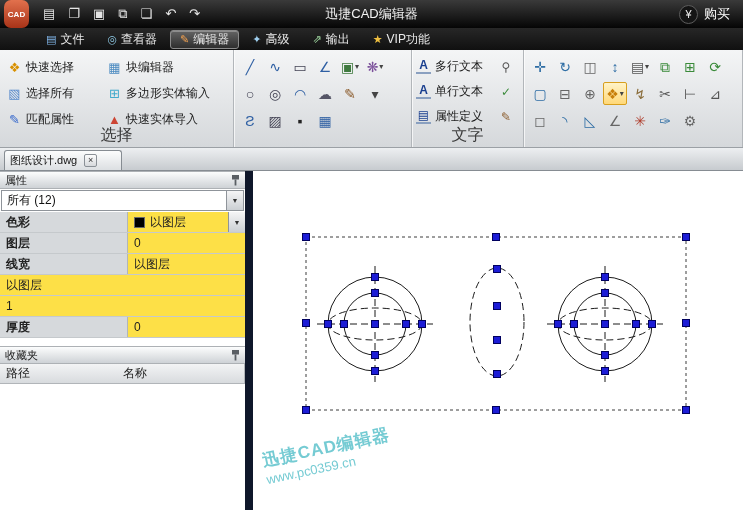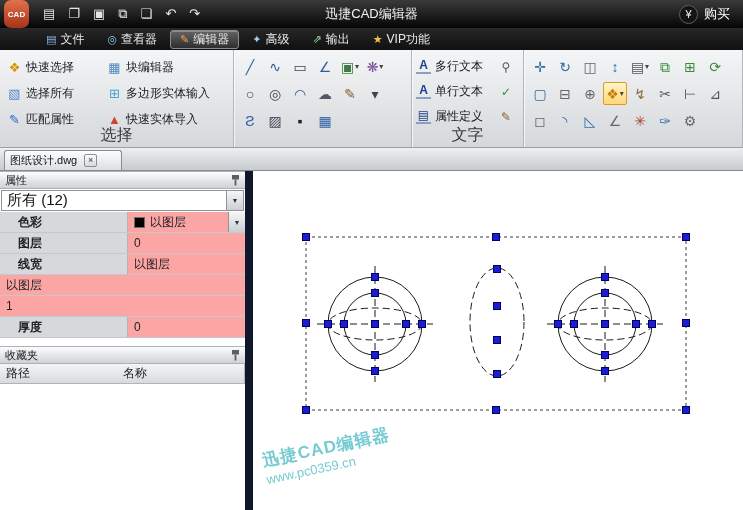--- a/index.html
+++ b/index.html
@@ -71,28 +71,28 @@
     font-size:9px; line-height:11px; text-align:center; color:#333; border-radius:2px; }
 
   
   .leftpanel { position:absolute; top:171px; left:0; width:253px; height:440px; background:#fff;
     border-right:8px solid #0f172a; }
   .panel-header { height:18px; background:linear-gradient(#fcfdfd,#ced2d6); border-top:1px solid #adb1b5;
     border-bottom:1px solid #adb1b5; display:flex; align-items:center; padding:0 5px;
     font-size:11px; color:#141414; }
   .pin { margin-left:auto; display:flex; align-items:center; }
   .filter-row { display:flex; height:21px; border:1px solid #8f949a; margin:1px; background:#fff; align-items:center; }
-  .filter-value { flex:1; font-size:15px; padding-left:5px; color:#111; }
+  .filter-value { flex:1; font-size:12px; padding-left:5px; color:#111; }
   .filter-arrow { width:17px; height:100%; border-left:1px solid #8f949a;
     background:linear-gradient(#f5f5f6,#cbcfd3); font-size:7px; display:flex; align-items:center;
     justify-content:center; color:#333; }
   .prop-row { display:flex; height:21px; border-bottom:1px solid #c5c9cc; }
   .prop-label { width:128px; background:#d6d9dc; border-right:1px solid #b1b5b9; font-size:12px;
-    font-weight:bold; color:#222; display:flex; align-items:center; padding-left:18px; }
-  .prop-value { flex:1; background:#fca5a5; font-size:12px; color:#222; display:flex;
+    font-weight:bold; color:#222; display:flex; align-items:center; padding-left:6px; }
+  .prop-value { flex:1; background:#fde047; font-size:12px; color:#222; display:flex;
     align-items:center; padding-left:6px; position:relative; }
   .swatch { width:11px; height:11px; border:1px solid #6a6a6a; margin-right:5px; flex:0 0 auto; }
   .pv-dd { position:absolute; right:0; top:0; width:17px; height:100%; border-left:1px solid #8f949a;
     background:linear-gradient(#f5f5f6,#cbcfd3); font-size:7px; display:flex; align-items:center;
     justify-content:center; color:#333; }
   .panel-gap { height:8px; background:#fff; }
   .fav-cols { display:flex; height:20px; background:linear-gradient(#f3f4f5,#d8dbde); border-bottom:1px solid #b1b5b9; }
   .fav-col { font-size:12px; color:#222; display:flex; align-items:center; padding-left:6px; }
   .fav-col.first { width:128px; border-right:1px solid #b1b5b9; }
   .fav-col:not(.first) { flex:1; }

